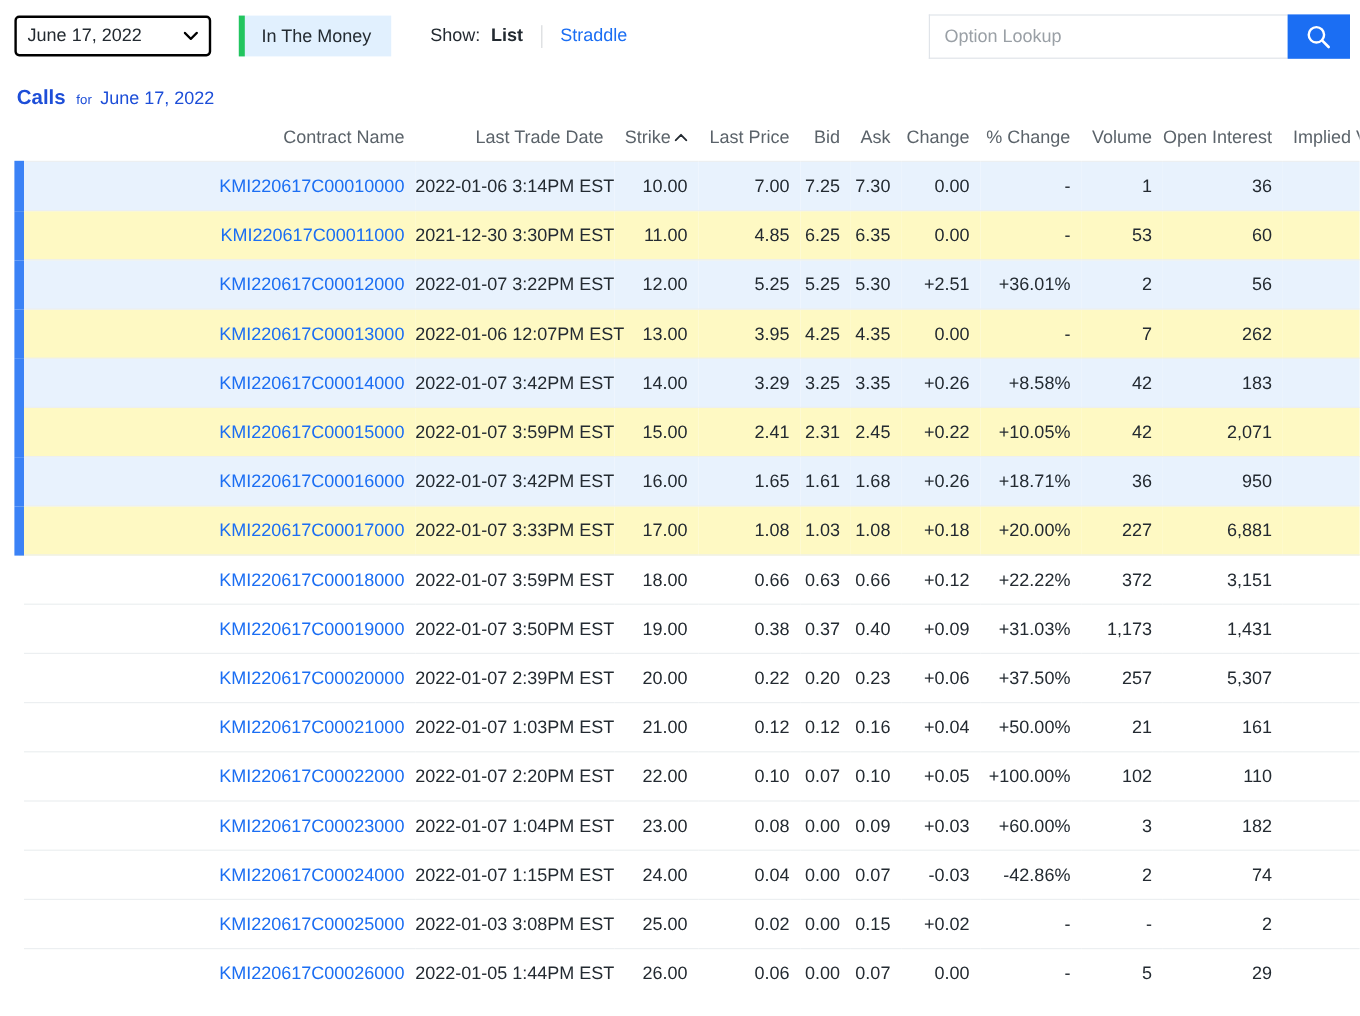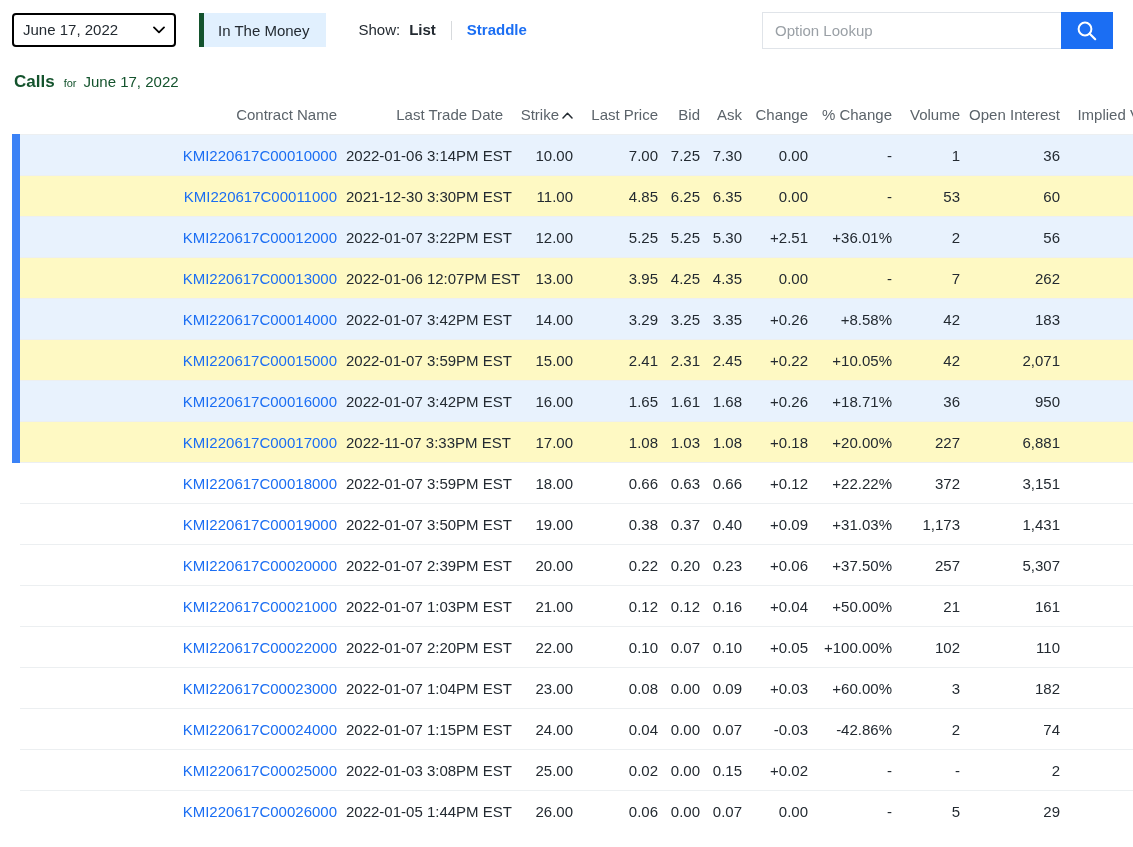--- a/index.html
+++ b/index.html
@@ -44,21 +44,21 @@
     pointer-events: none;
     width: 12px; height: 8px;
   }
   .itm-btn {
     margin-left: 23px;
     height: 34px;
     display: flex;
     align-items: center;
     background: #e1f0fe;
     border: none;
-    border-left: 5px solid #14532d;
+    border-left: 5px solid #22c55e;
     padding: 0 17px 0 14px;
     font-family: "Liberation Sans", sans-serif;
     font-size: 15px;
     color: #232a31;
     cursor: pointer;
   }
   .show-group {
     margin-left: 32px;
     display: flex;
     align-items: flex-start;
@@ -71,26 +71,26 @@
     text-decoration: none;
     cursor: pointer;
   }
   .show-sep {
     width: 1px; height: 19px;
     background: #d7dadd;
     margin: 0 15px;
   }
   .show-opt.link {
     color: #1b6ef3;
-    font-weight: bold;
+    font-weight: normal;
   }
 
   .search-box {
     position: absolute;
-    right: 20px;
+    right: 8px;
     top: 12px;
     display: flex;
     width: 351px;
     height: 37px;
   }
   .search-input {
     flex: 1;
     border: 1px solid #e0e4e9;
     border-right: none;
     background: #ffffff;
@@ -108,21 +108,21 @@
     display: flex;
     align-items: center;
     justify-content: center;
     cursor: pointer;
   }
 
   
   .section-head {
     padding: 12px 0 8px 14px;
     font-size: 17px;
-    color: #14532d;
+    color: #1d4ed8;
     display: flex;
     align-items: baseline;
   }
   .section-head .bold { font-weight: bold; }
   .section-head .for { margin: 0 7px 0 9px; font-size: 11px; }
   .section-head .date { font-size: 15px; }
 
   
   table.options {
     width: 1121px;
@@ -333,21 +333,21 @@
         <td class="">1.61</td>
         <td class="">1.68</td>
         <td class=" up">+0.26</td>
         <td class=" up">+18.71%</td>
         <td class="">36</td>
         <td class="">950</td>
         <td class="iv">20.66%</td>
       </tr>
       <tr class="itm alt">
         <td class="contract"><a href="#">KMI220617C00017000</a></td>
-        <td class="">2022-11-07 3:33PM EST</td>
+        <td class="">2022-01-07 3:33PM EST</td>
         <td class="strike">17.00</td>
         <td class="">1.08</td>
         <td class="">1.03</td>
         <td class="">1.08</td>
         <td class=" up">+0.18</td>
         <td class=" up">+20.00%</td>
         <td class="">227</td>
         <td class="">6,881</td>
         <td class="iv">20.75%</td>
       </tr>

